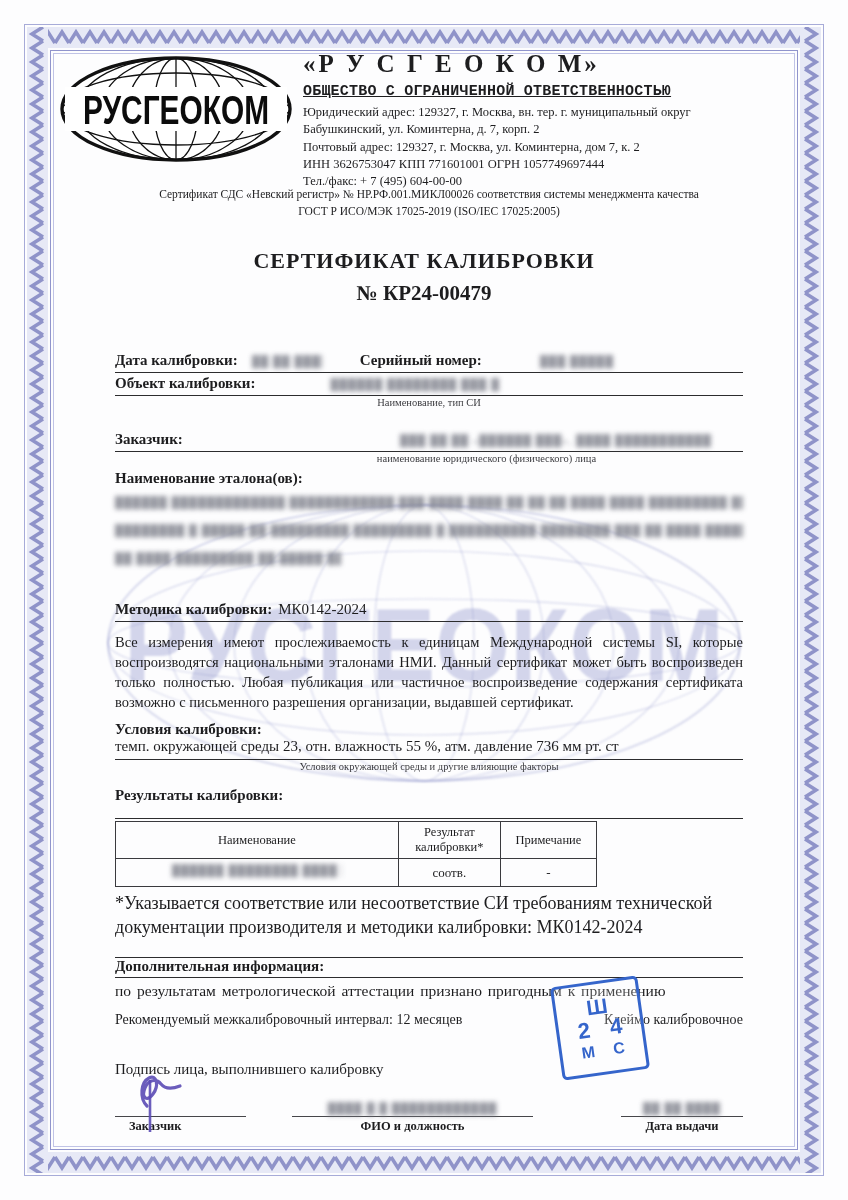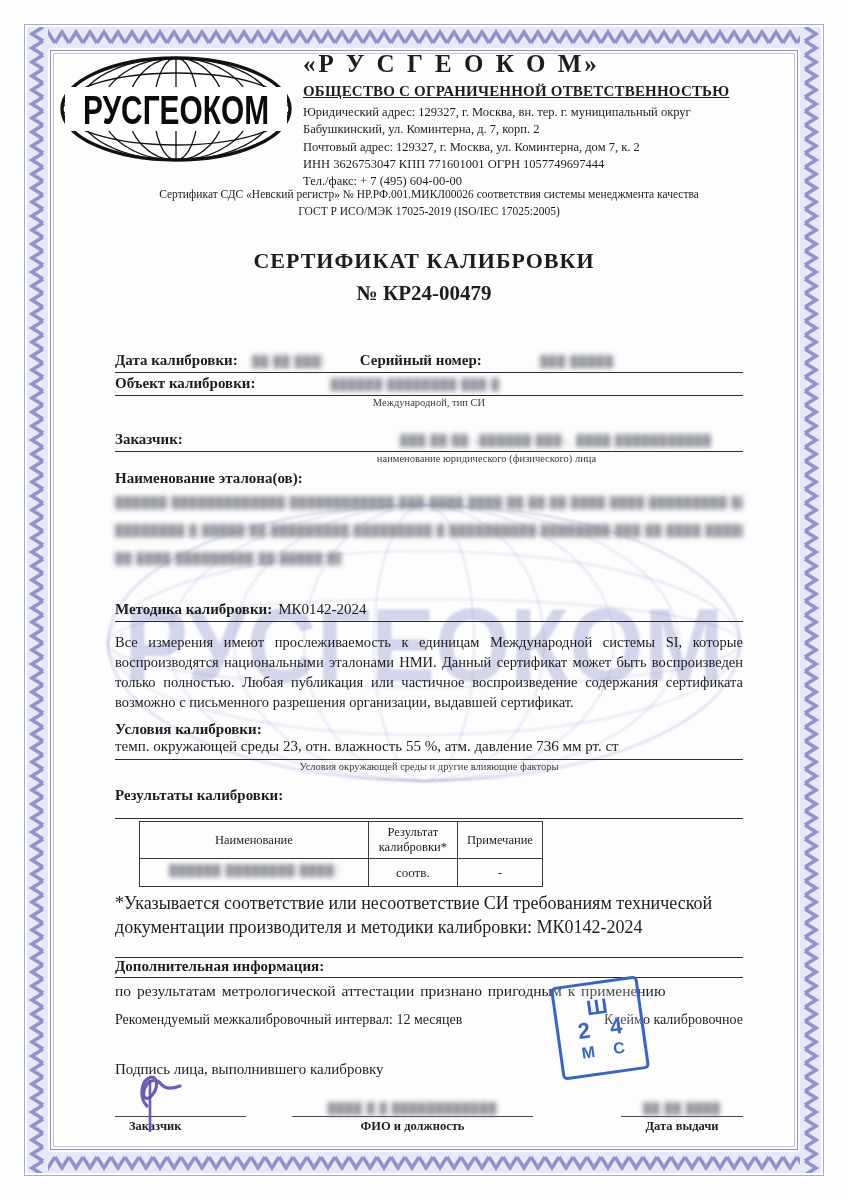--- a/index.html
+++ b/index.html
@@ -16,21 +16,21 @@
   .b-inner1{position:absolute;inset:50px;border:1px solid #9094cc;pointer-events:none;}
   .b-inner2{position:absolute;inset:53px;border:1px solid #c0c3e6;pointer-events:none;}
 
   
   .watermark{position:absolute;left:100px;top:498px;width:648px;height:290px;z-index:0;filter:blur(1.2px);}
 
   
   .logo{position:absolute;left:58px;top:54px;width:236px;height:110px;z-index:2;}
   .header-text{position:absolute;left:303px;top:50px;width:445px;z-index:2;}
   .company-title{font-size:25px;font-weight:bold;letter-spacing:3px;white-space:nowrap;}
-  .company-form{font-size:15px;font-weight:bold;text-decoration:underline;margin-top:5px;letter-spacing:.2px;}
+  .company-form{font-size:15px;font-weight:bold;text-decoration:underline;margin-top:5px;letter-spacing:.2px;font-family:Liberation Mono, monospace;}
   .addr{font-size:12.5px;line-height:1.38;margin-top:4px;}
   .cert-lines{position:absolute;left:110px;top:186px;width:638px;text-align:center;font-size:11.5px;line-height:1.45;z-index:2;}
 
   
   .doc-title{position:absolute;left:110px;top:248px;width:628px;text-align:center;z-index:2;}
   .doc-title .t1{font-size:22px;font-weight:bold;letter-spacing:1px;}
   .doc-title .t2{font-size:21px;font-weight:bold;margin-top:7px;}
 
   
   .main{position:absolute;left:115px;top:352px;width:628px;z-index:2;font-size:14.5px;}
@@ -41,21 +41,21 @@
   .cap-right{padding-left:115px;}
 
   .blob{display:inline-block;overflow:hidden;white-space:nowrap;height:15px;line-height:14px;
         color:#83858f;font-size:11px;letter-spacing:1px;filter:blur(2.6px);opacity:.85;}
   .w70{width:70px}.w80{width:78px}.w170{width:170px}.w200{width:200px}.w335{width:333px}
   .w85{width:85px}.wfull{width:100%}.w36{width:36%}
   .blob-line{height:16px;margin:4px 0;}
 
   .para{text-align:justify;line-height:1.38;margin-top:10px;font-size:14.5px;}
 
-  table.results{border-collapse:collapse;margin-top:2px;width:404px;margin-left:24px;}
+  table.results{border-collapse:collapse;margin-top:2px;width:482px;}
   table.results td,table.results th{border:1.3px solid #3a3a3e;font-weight:normal;}
   table.results th{font-size:12.5px;text-align:center;padding:3px 4px;line-height:1.2;}
   table.results td{font-size:13px;text-align:center;padding:4px 4px;}
   .col-name{width:278px}.col-res{width:94px}.col-note{width:88px}
 
   .footnote{font-size:18px;line-height:1.35;margin-top:4px;padding-bottom:17px;}
 
   .interval-row{display:flex;justify-content:space-between;align-items:baseline;margin-top:12px;font-size:14px;}
   .sign-title{margin-top:33px;font-size:15px;}
 
@@ -195,21 +195,21 @@
       <span class="lbl">Дата калибровки:</span>
       <span class="blob w70" style="margin-left:14px">██ ██ ████</span>
       <span class="lbl" style="margin-left:38px">Серийный номер:</span>
       <span class="blob w80" style="margin-left:58px">███ █████</span>
     </div>
 
     <div class="frow rule" style="margin-top:2px">
       <span class="lbl">Объект калибровки:</span>
       <span class="blob w170" style="margin-left:75px">██████ ████████ ███ ███</span>
     </div>
-    <div class="cap">Международной, тип СИ</div>
+    <div class="cap">Наименование, тип СИ</div>
 
     <div class="frow rule" style="margin-top:23px">
       <span class="lbl">Заказчик:</span>
       <span class="blob w335" style="margin-left:auto;margin-right:10px">███ ██ ██ «██████ ███», ████ ███████████</span>
     </div>
     <div class="cap cap-right">наименование юридического (физического) лица</div>
 
     <div class="lbl" style="margin-top:6px">Наименование эталона(ов):</div>
     <div style="margin-top:4px">
       <div class="blob wfull blob-line">██████ █████████████ ████████████ ███ ████ ████ ██ ██ ██ ████ ████ █████████ ██████████ ████████ ██████</div>

